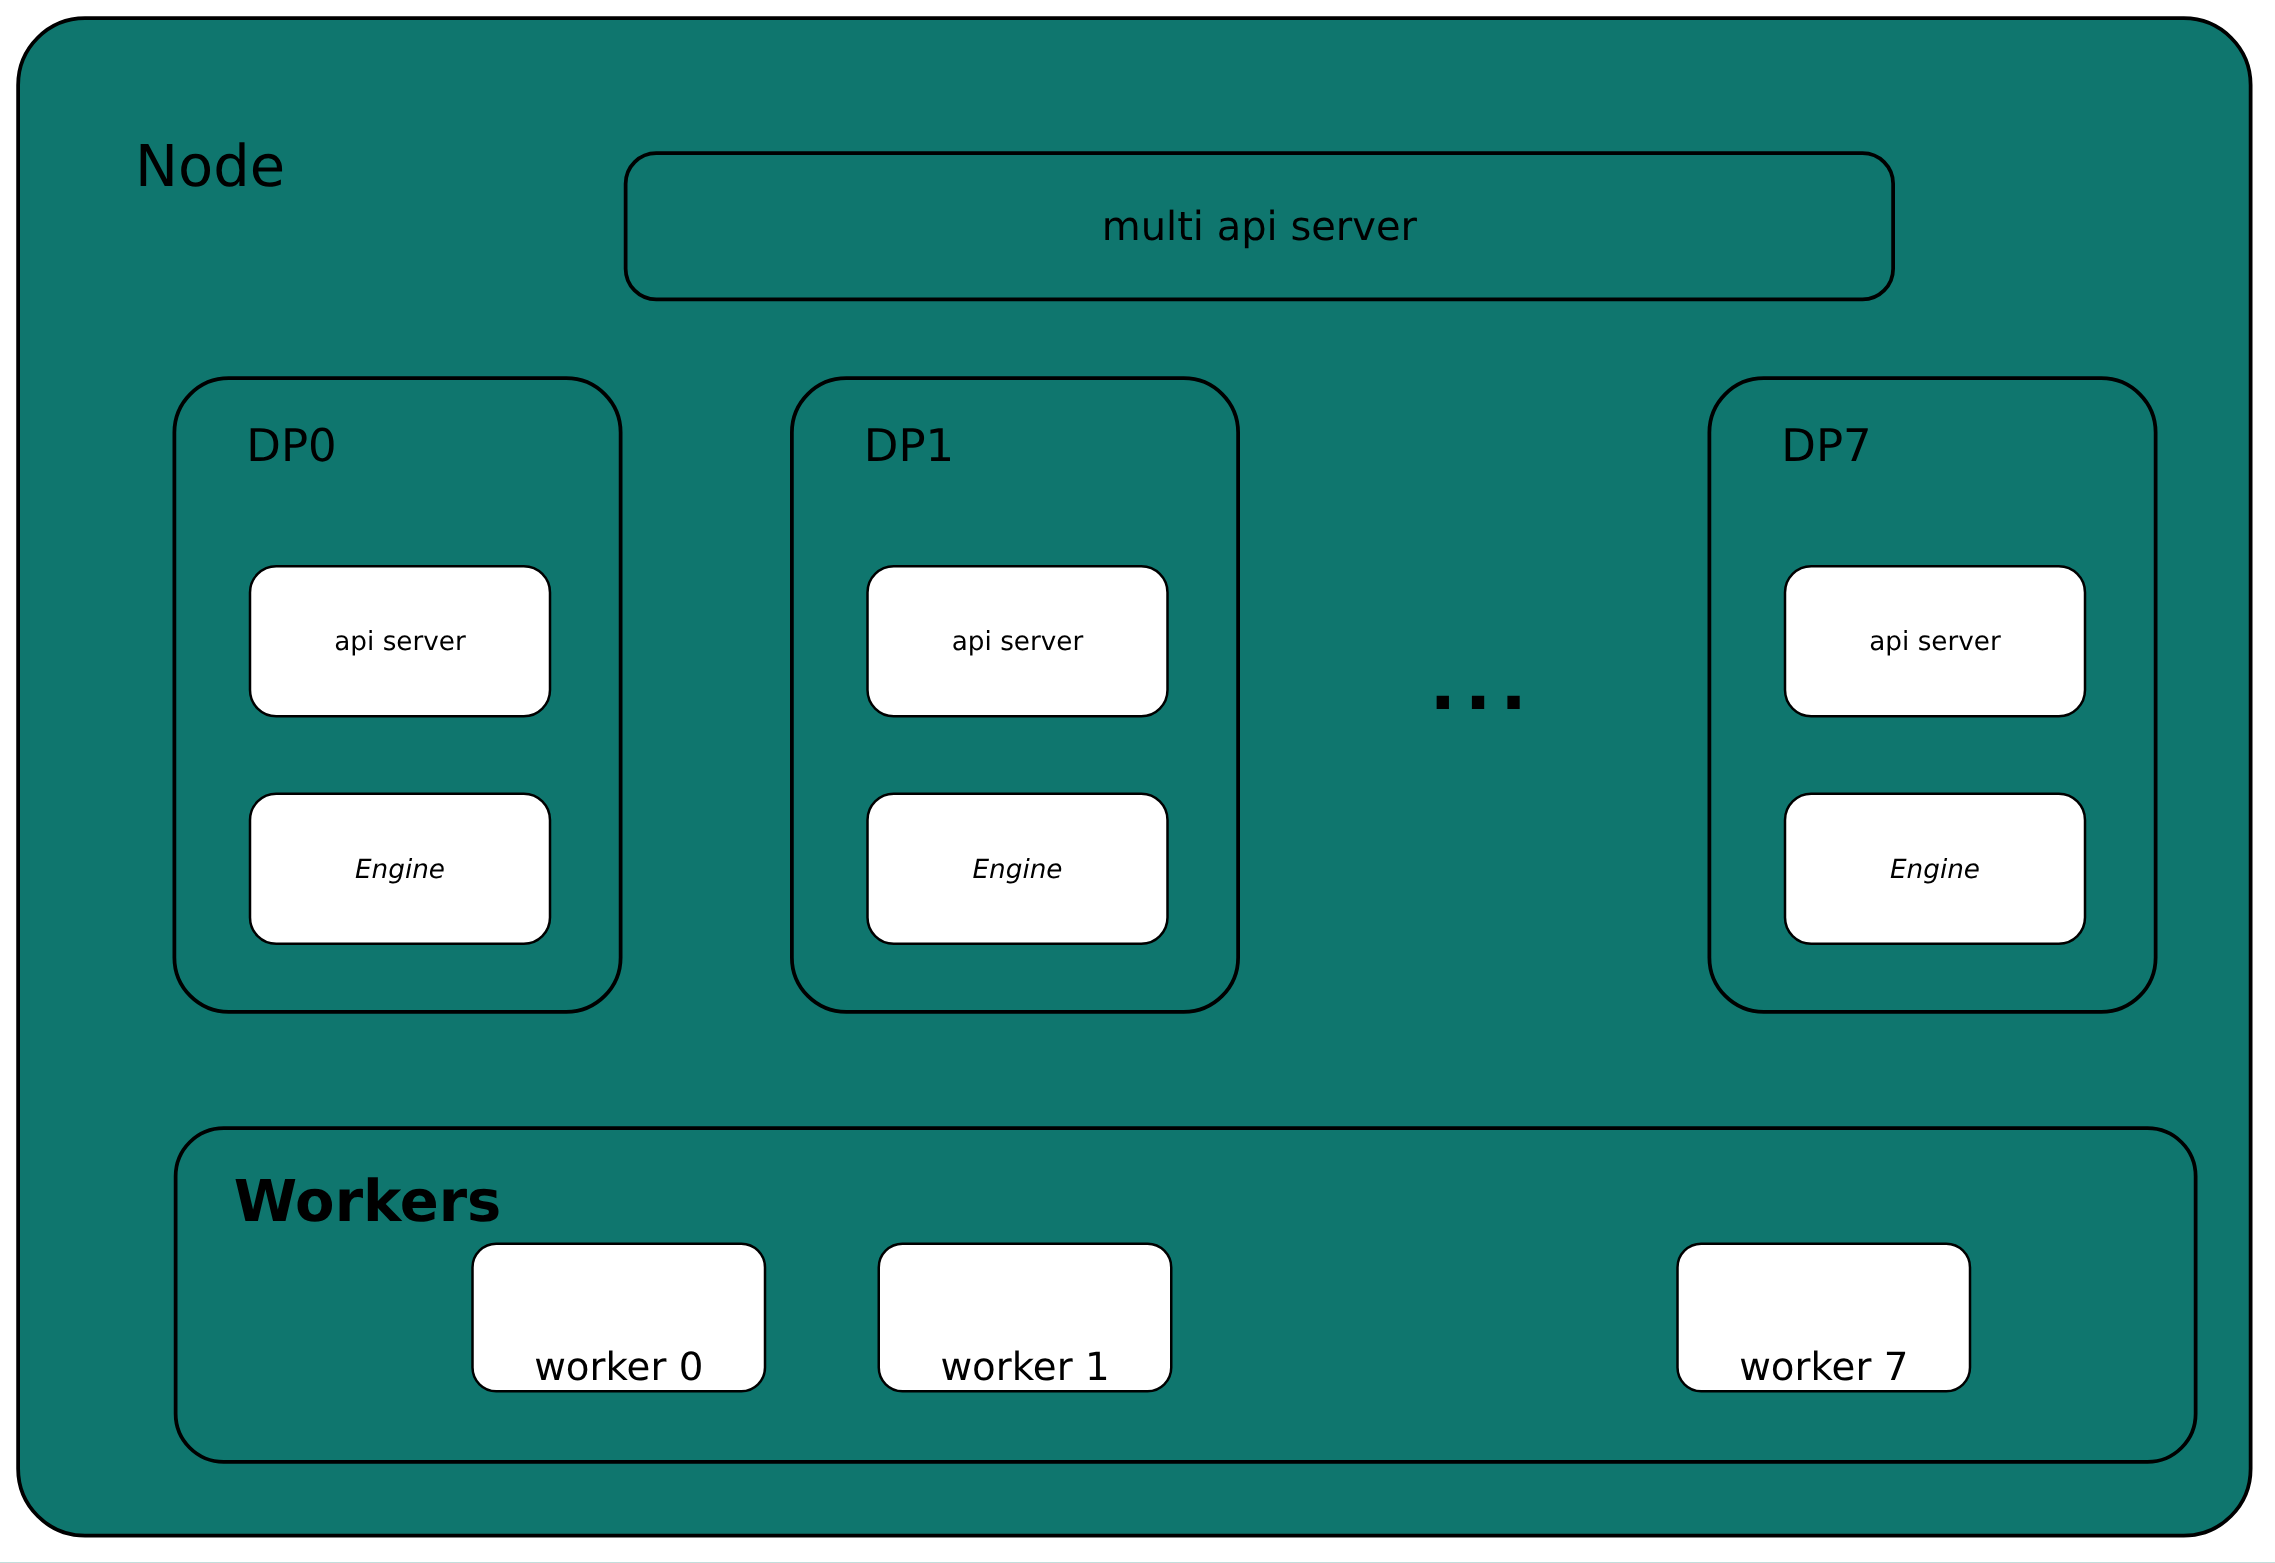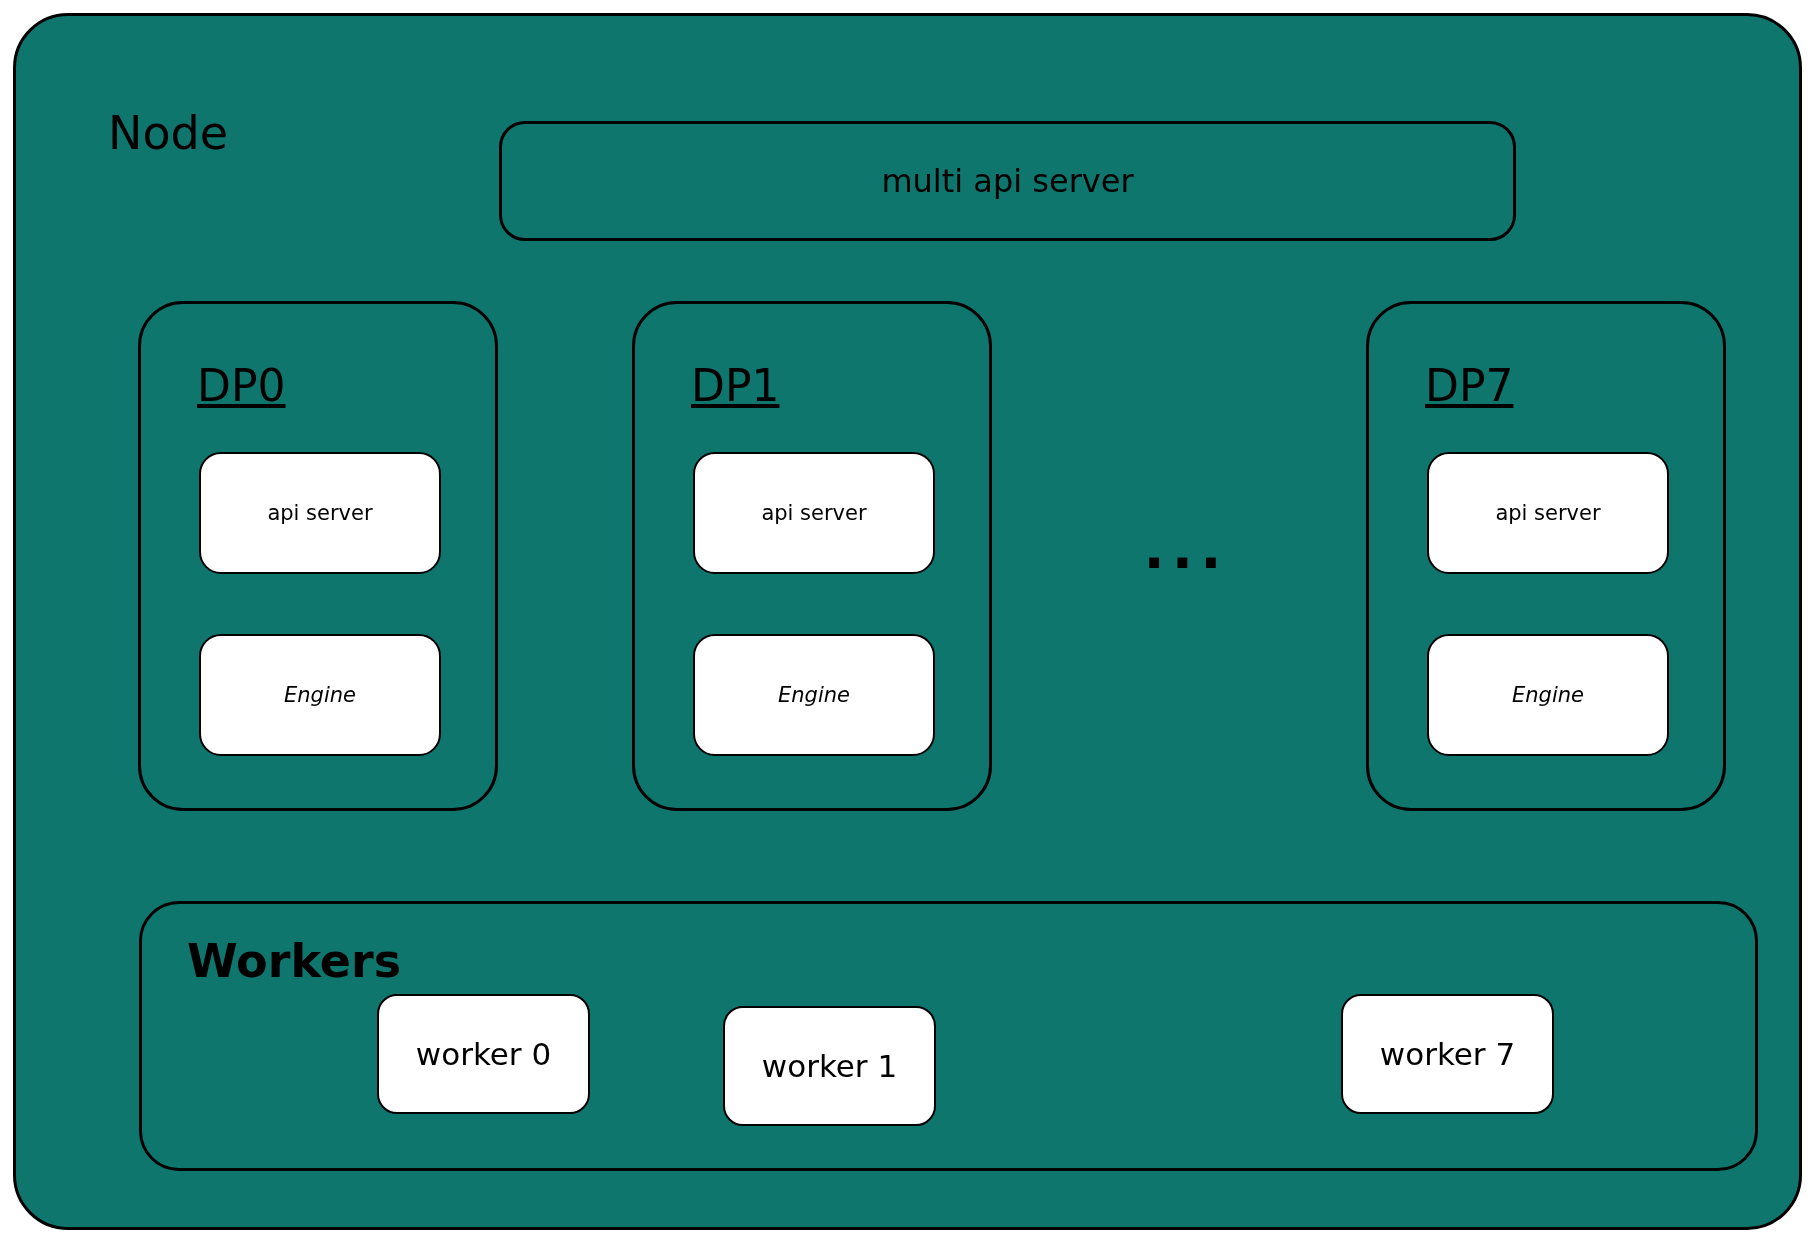--- a/index.html
+++ b/index.html
@@ -46,23 +46,22 @@
   .dp-box {
     top: 285px;
     width: 360px; height: 510px;
     border-radius: 45px;
   }
   .dp-box.dp0 { left: 122px; }
   .dp-box.dp1 { left: 616px; }
   .dp-box.dp7 { left: 1350px; }
   .dp-label {
     position: absolute;
-    left: 56px; top: 56px;
-    font-size: 44px;
-    text-decoration: underline;
+    left: 56px; top: 33px;
+    font-size: 36px;
   }
   .inner-box {
     position: absolute;
     left: 58px;
     width: 242px; height: 122px;
     border: 2.5px solid #000000;
     border-radius: 22px;
     box-sizing: border-box;
     background: #ffffff;
     display: flex; align-items: center; justify-content: center;
@@ -92,30 +91,30 @@
   }
   .workers-label {
     position: absolute;
     left: 45px; top: 30px;
     font-size: 46px;
     font-weight: 700;
   }
   .worker-box {
     position: absolute;
     top: 90px;
-    width: 213px; height: 120px;
+    width: 236px; height: 120px;
     border: 2.5px solid #000000;
     border-radius: 20px;
     box-sizing: border-box;
     background: #ffffff;
-    display: flex; align-items: center; justify-content: center;
+    display: flex; align-items: flex-end; justify-content: center;
     font-size: 31px;
   }
   .worker-box.w0 { left: 235px; }
-  .worker-box.w1 { left: 581px; margin-top: 12px; }
+  .worker-box.w1 { left: 560px; }
   .worker-box.w7 { left: 1199px; }
 </style>
 </head>
 <body>
 
 <div class="box node-box">
 
   <span class="node-label">Node</span>
 
   <div class="box mas-box">

